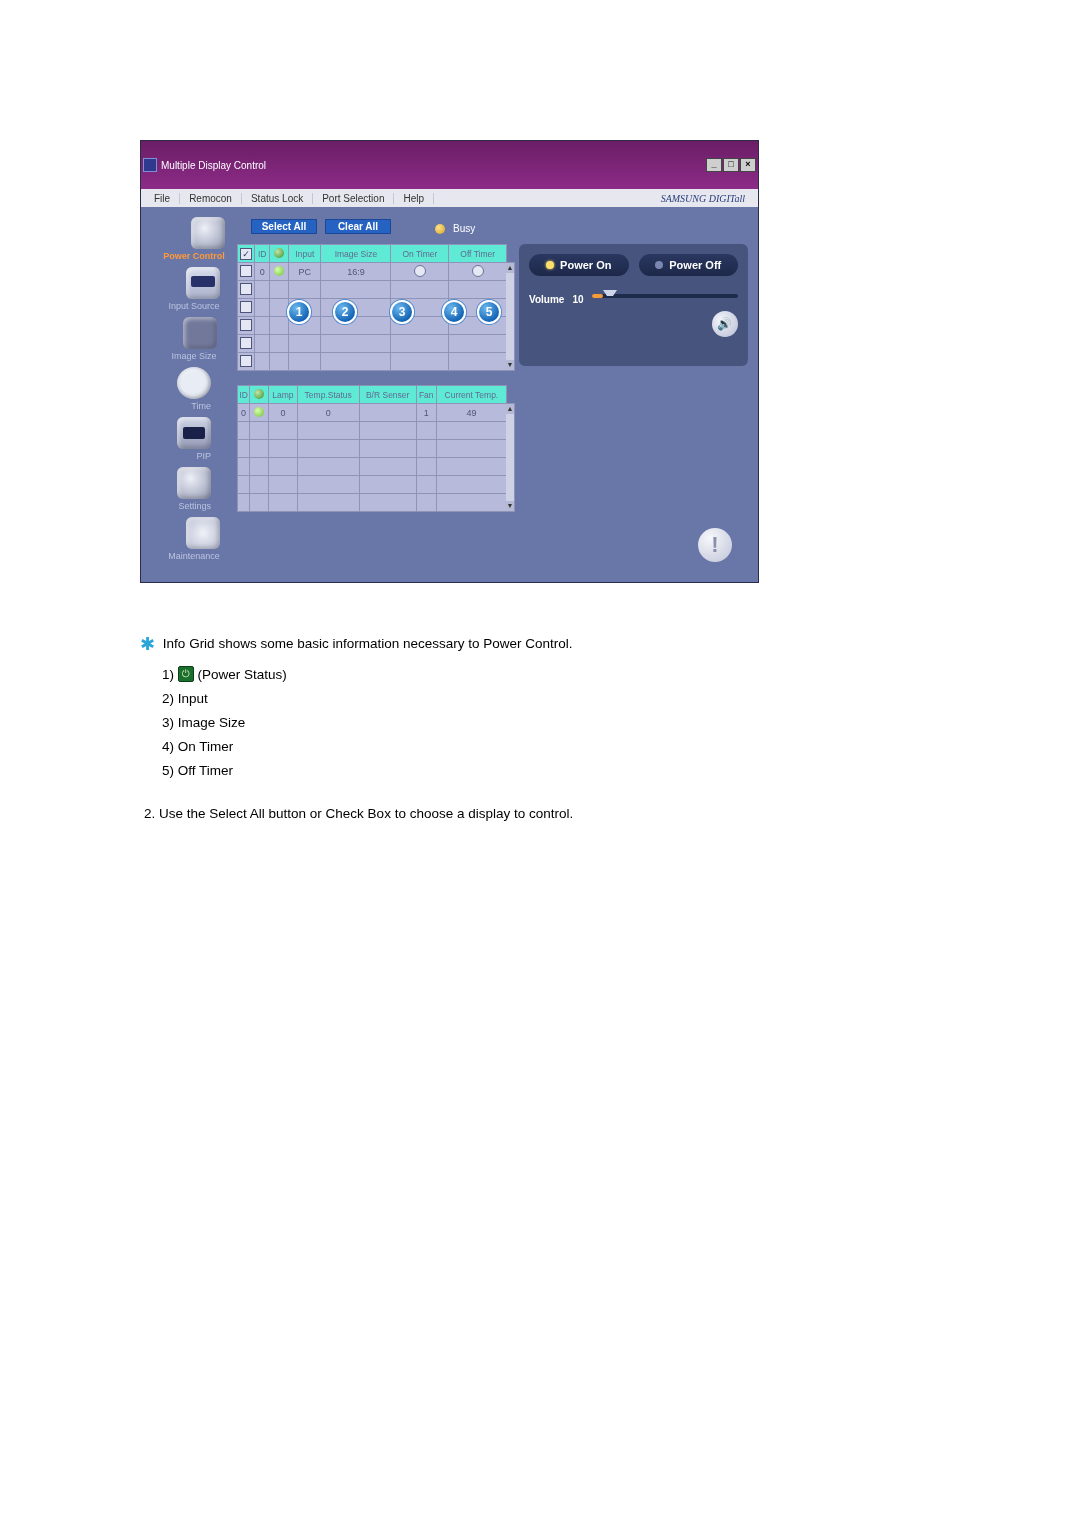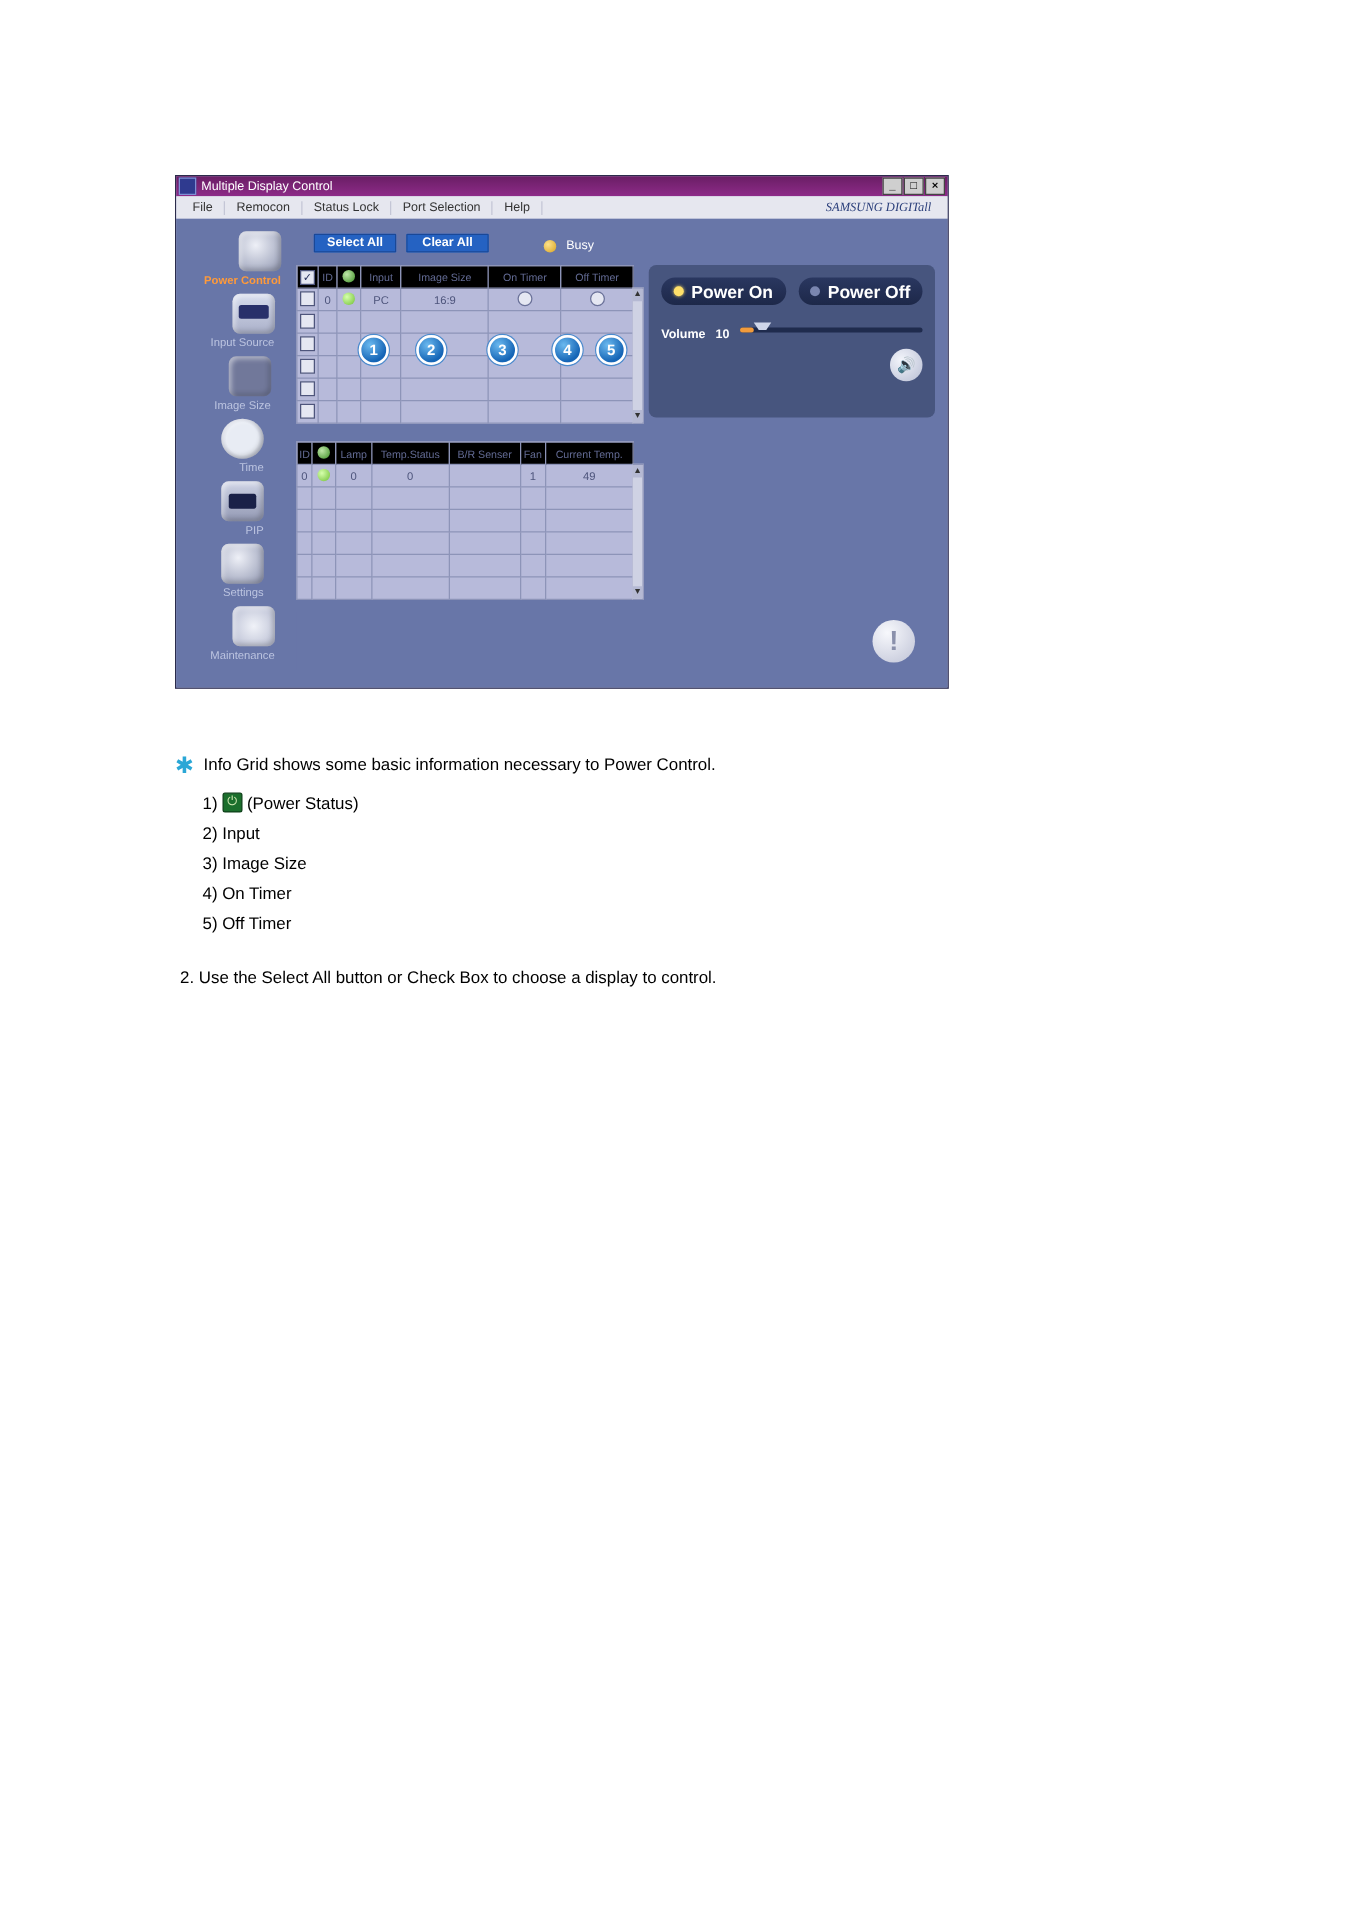--- a/index.html
+++ b/index.html
@@ -1,19 +1,19 @@
 <!DOCTYPE html>
 <html><head>
 <meta charset="utf-8">
 <style>
   html,body{margin:0;padding:0;background:#fff;font-family:Arial,Helvetica,sans-serif;font-size:12px;color:#000;width:1080px}
   .page{padding:140px 90px 0 140px}
   
   .appwin{width:617px;border:1px solid #2b2b4b;background:#b7bada}
-  .titlebar{background:linear-gradient(#6a1e65,#8d2b88);height:16px;display:flex;align-items:center;color:#fff;font-size:10px;padding:0 2px}
+  .titlebar{background:linear-gradient(#6a1e65,#8d2b88);height:16px;display:flex;align-items:center;color:#fff;font-size:10px;padding:16px 2px}
   .titlebar .ticon{width:12px;height:12px;background:#2f3a8f;margin-right:4px;border:1px solid #7f8fd4}
   .winbtns{margin-left:auto;display:flex}
   .winbtns span{width:14px;height:12px;background:#cfcfcf;border:1px solid #444;margin-left:1px;font-size:9px;line-height:10px;text-align:center;color:#000;font-weight:bold}
   .menubar{background:#e6e7ef;height:18px;display:flex;align-items:center;font-size:10px;color:#333;padding:0 4px}
   .menubar span{padding:0 9px;border-right:1px solid #c4c6d6}
   .menubar .brand{margin-left:auto;font-style:italic;color:#2a3e7a;font-family:"Times New Roman",serif;font-size:10px;border:none}
   .workspace{background:#6876a8;padding:10px 10px 14px 10px;display:flex}
   
   .sidebar{width:86px;display:flex;flex-direction:column;align-items:center;gap:6px}
   .navitem{display:flex;flex-direction:column;align-items:flex-end;color:#bcc4e0;font-size:9px}
@@ -29,41 +29,41 @@
   .navitem.maint .nicon{background:radial-gradient(circle,#f0f2f8,#b5bad0)}
   
   .main{flex:1;display:flex;flex-direction:column}
   .toolbar{display:flex;align-items:flex-end;gap:8px;padding:2px 0 10px 14px;font-size:10px;color:#fff}
   .btn{background:#2562c2;color:#fff;border:none;padding:2px 0;width:66px;font-size:10px;font-weight:bold;border-radius:1px;box-shadow:0 0 0 1px #1a4897 inset}
   .busy-dot{width:10px;height:10px;border-radius:50%;background:radial-gradient(circle at 35% 35%,#ffe28a,#d7a221)}
   .cols{display:flex;gap:12px}
   .gridcol{width:270px}
   table{border-collapse:collapse;width:100%;background:#b7bada;font-size:9px;color:#4e557c}
   th,td{border:1px solid #8d94b8;text-align:center;height:17px;padding:0}
-  th{background:#000000;color:#626a93;font-weight:normal;font-size:8.5px}
+  th{background:#5eead4;color:#626a93;font-weight:normal;font-size:8.5px}
   td.chk{width:16px}
   .chkbox{width:10px;height:10px;border:1px solid #4e557c;background:#e5e7f2;display:inline-block}
   .chkbox.on{background:#e5e7f2}
   .chkbox.on::after{content:"✓";font-size:9px;line-height:8px;color:#2c3560}
   .powdot{width:10px;height:10px;border-radius:50%;display:inline-block;background:radial-gradient(circle at 35% 35%,#d6ffad,#6fbf33)}
   .radio{width:10px;height:10px;border-radius:50%;display:inline-block;border:1px solid #6b7299;background:#e5e7f2}
   .gridwrap{position:relative}
   .scroll{position:absolute;right:-8px;top:18px;bottom:0;width:8px;background:#cfd2e4;border:1px solid #8d94b8;border-left:none}
   .scroll .up,.scroll .dn{height:10px;background:#b5b9d3;font-size:7px;line-height:9px;text-align:center;color:#333}
   .scroll .dn{position:absolute;bottom:0;left:0;right:0}
   .marker{position:absolute;width:20px;height:20px;border-radius:50%;background:radial-gradient(circle at 35% 30%,#6bb9ef,#1565b6 70%);color:#fff;font-size:12px;font-weight:bold;line-height:20px;text-align:center;border:2px solid #fff;box-shadow:0 0 0 1px #4c8cce}
   .marker.m1{left:50px;top:56px}
   .marker.m2{left:96px;top:56px}
   .marker.m3{left:153px;top:56px}
   .marker.m4{left:205px;top:56px}
   .marker.m5{left:240px;top:56px}
   
   .panel{flex:1;background:#47557e;border-radius:6px;padding:10px 10px;height:102px}
   .pillrow{display:flex;gap:10px;justify-content:space-between;margin-bottom:18px}
-  .pill{flex:1;background:linear-gradient(#2a3760,#1d2849);border-radius:11px;height:22px;display:flex;align-items:center;justify-content:center;gap:6px;color:#fff;font-size:14px;font-weight:bold}
+  .pill{flex:1;background:linear-gradient(#2a3760,#1d2849);border-radius:11px;height:22px;display:flex;align-items:center;justify-content:center;gap:6px;color:#fff;font-size:11px;font-weight:bold}
   .pill .pd{width:8px;height:8px;border-radius:50%}
   .pill.on .pd{background:#ffe06a;box-shadow:0 0 3px #ffe06a}
   .pill.off .pd{background:#7a86b0}
   .volrow{display:flex;align-items:flex-start;gap:8px;color:#fff;font-size:10px;font-weight:bold}
   .slider{flex:1;height:4px;background:#1f2b4d;border-radius:2px;position:relative}
   .slider .fill{position:absolute;left:0;top:0;bottom:0;width:8%;background:#f29b3b;border-radius:2px}
   .slider .thumb{position:absolute;left:8%;top:-4px;width:6px;height:6px;border-top:6px solid #cfd6ea;border-left:4px solid transparent;border-right:4px solid transparent}
   .speaker{width:26px;height:26px;border-radius:50%;background:radial-gradient(circle at 35% 35%,#f3f5fb,#b7bdd3);margin-left:auto;margin-top:6px;display:flex;align-items:center;justify-content:center;font-size:12px;color:#2c3560}
   .footer{margin-top:10px;height:46px;background:#6876a8;display:flex;align-items:center;padding-right:16px}
   .footer .warn{margin-left:auto;width:34px;height:34px;border-radius:50%;background:radial-gradient(circle at 35% 30%,#f7f8fc,#bfc3d6);display:flex;align-items:center;justify-content:center;color:#8a90ab;font-size:22px;font-weight:bold}

